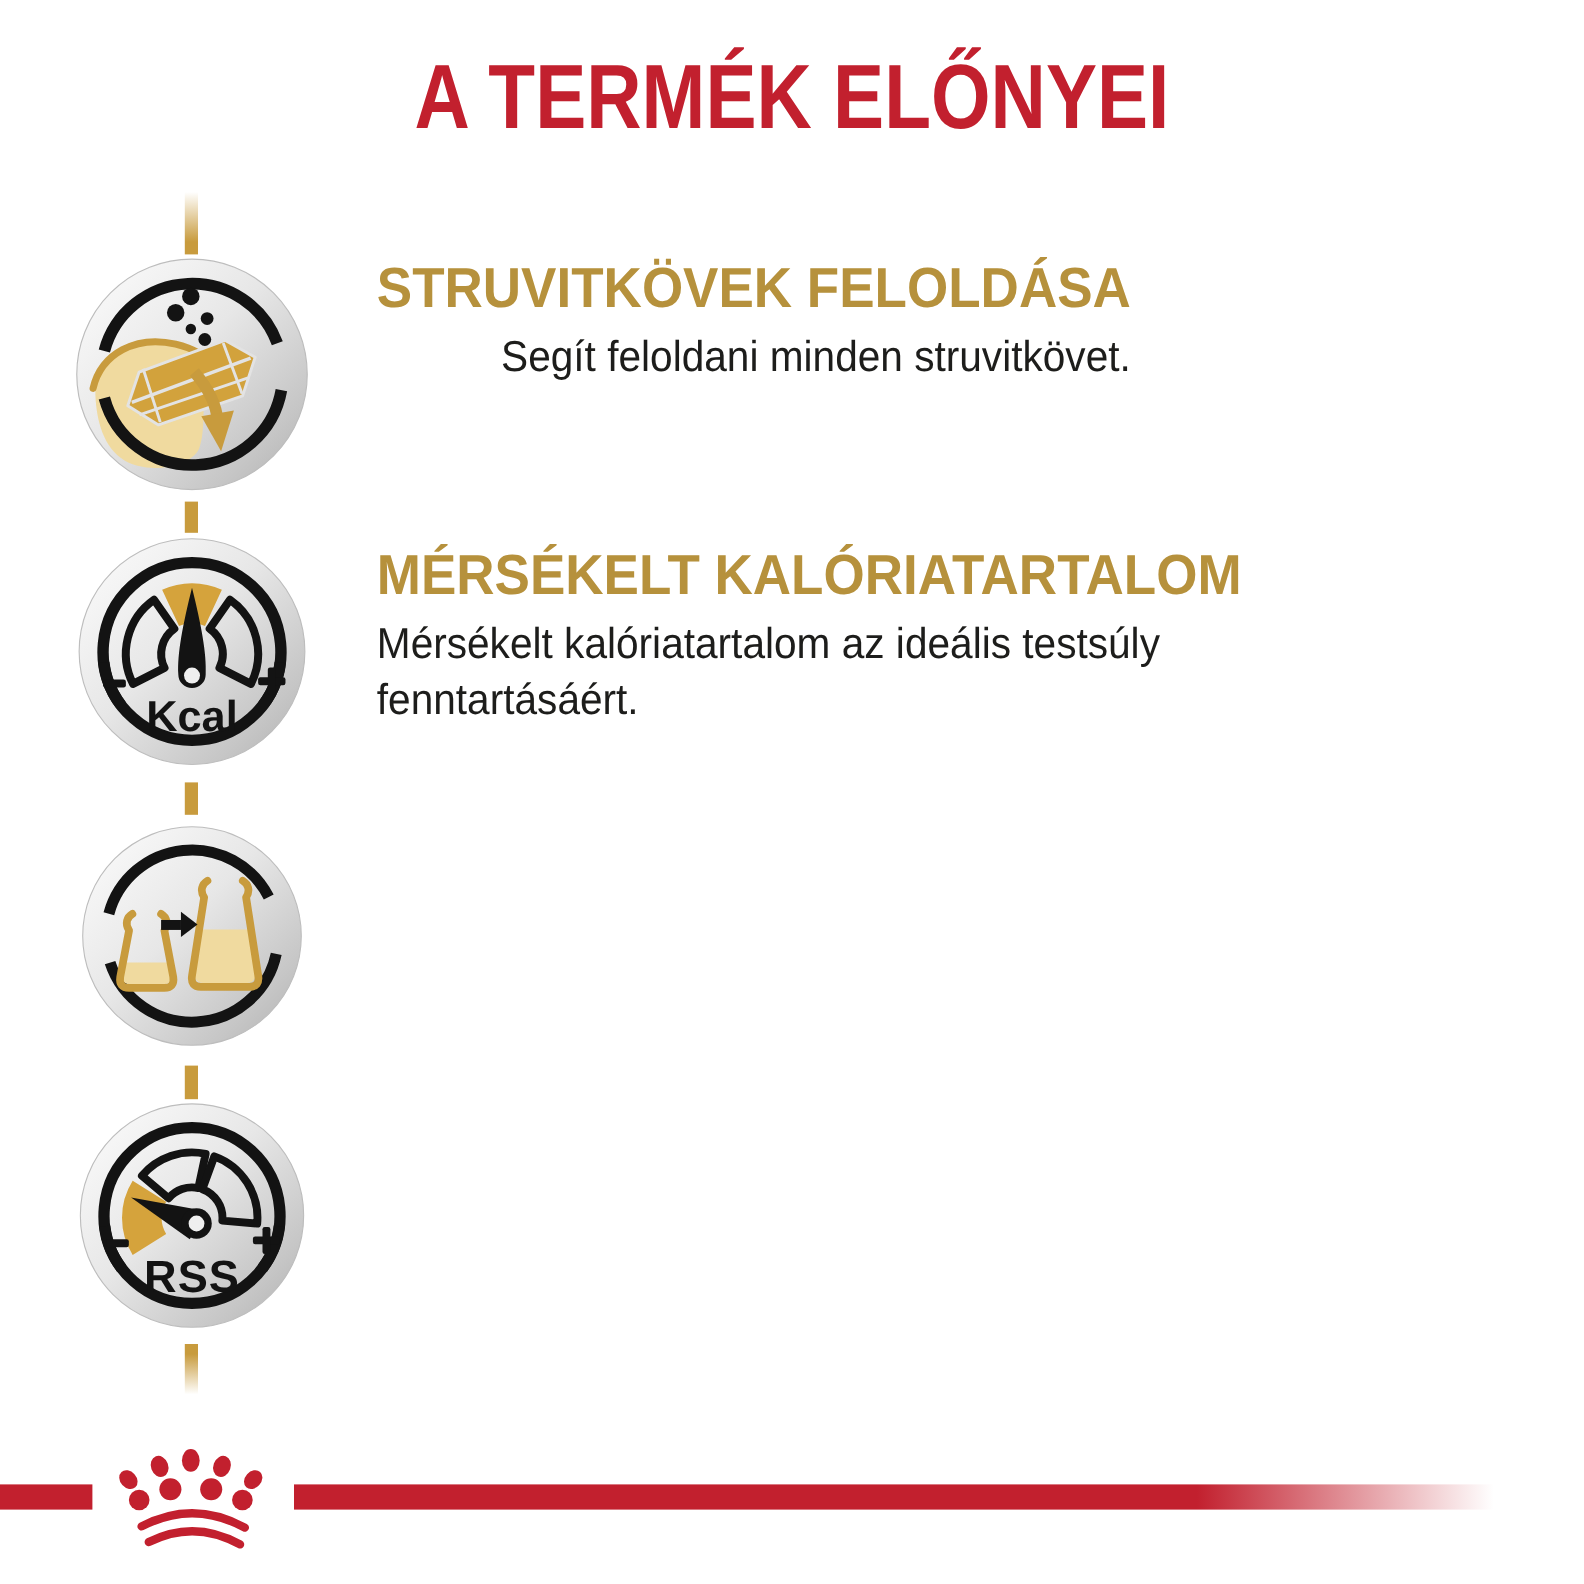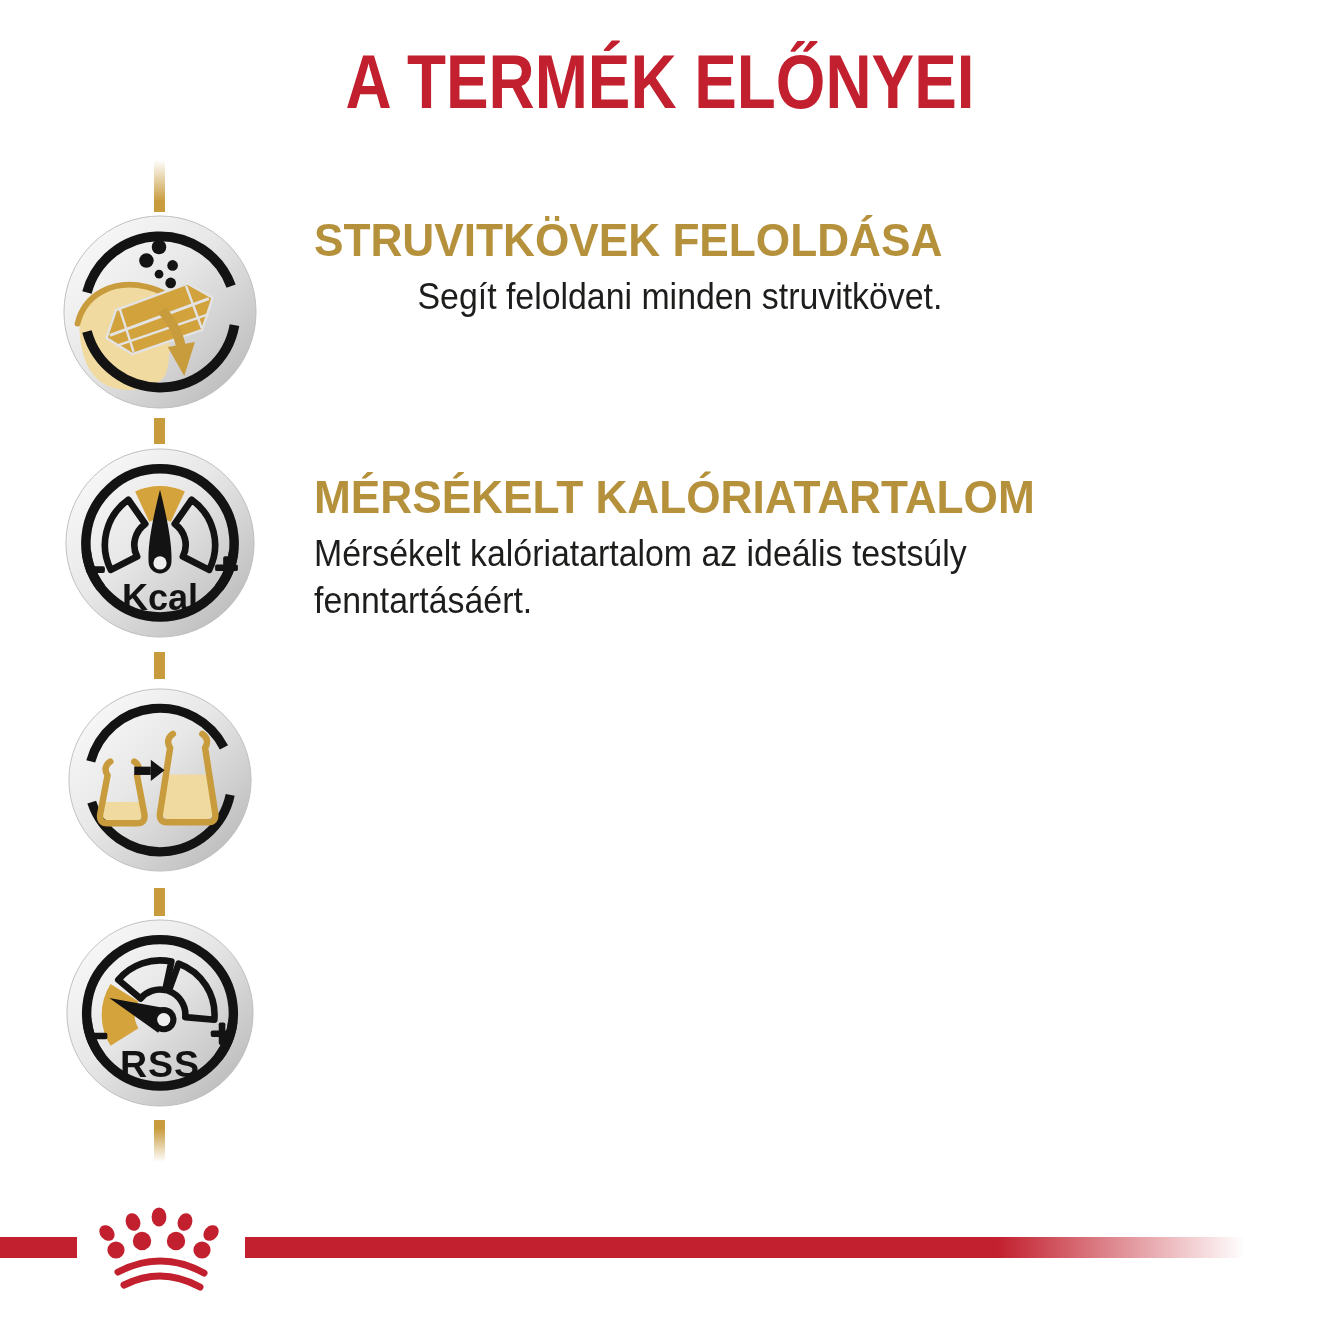--- a/index.html
+++ b/index.html
@@ -102,21 +102,21 @@
       <path d="M 100 44 C 92 76 87 102 88 120 A 12 12 0 0 0 112 120 C 113 102 108 76 100 44 Z" fill="#131313"></path>
       <circle cx="100" cy="121" r="7" fill="#EFEFEF"></circle>
       <rect x="22" y="124.5" width="20" height="7" rx="2" fill="#131313"></rect>
       <g>
         <rect x="158" y="122.5" width="24" height="7" rx="2" fill="#131313"></rect>
         <rect x="166.5" y="114" width="7" height="24" rx="2" fill="#131313"></rect>
       </g>
       <text x="100" y="170" text-anchor="middle" font-family="Liberation Sans, sans-serif" font-size="38" font-weight="bold" fill="#131313">Kcal</text>
     </svg>
   </div>
-  <div class="benefit-text" style="top:455px;margin-top:18px;">
+  <div class="benefit-text" style="top:455px;">
     <h2>MÉRSÉKELT KALÓRIATARTALOM</h2>
     <div class="benefit-body">
       <div>Mérsékelt kalóriatartalom az ideális testsúly</div>
       <div>fenntartásáért.</div>
     </div>
   </div>
 
   <div class="benefit-icon" style="left:68px; top:688px; width:184px; height:184px;">
     <svg viewBox="0 0 200 200" xmlns="http://www.w3.org/2000/svg">
       <defs>

